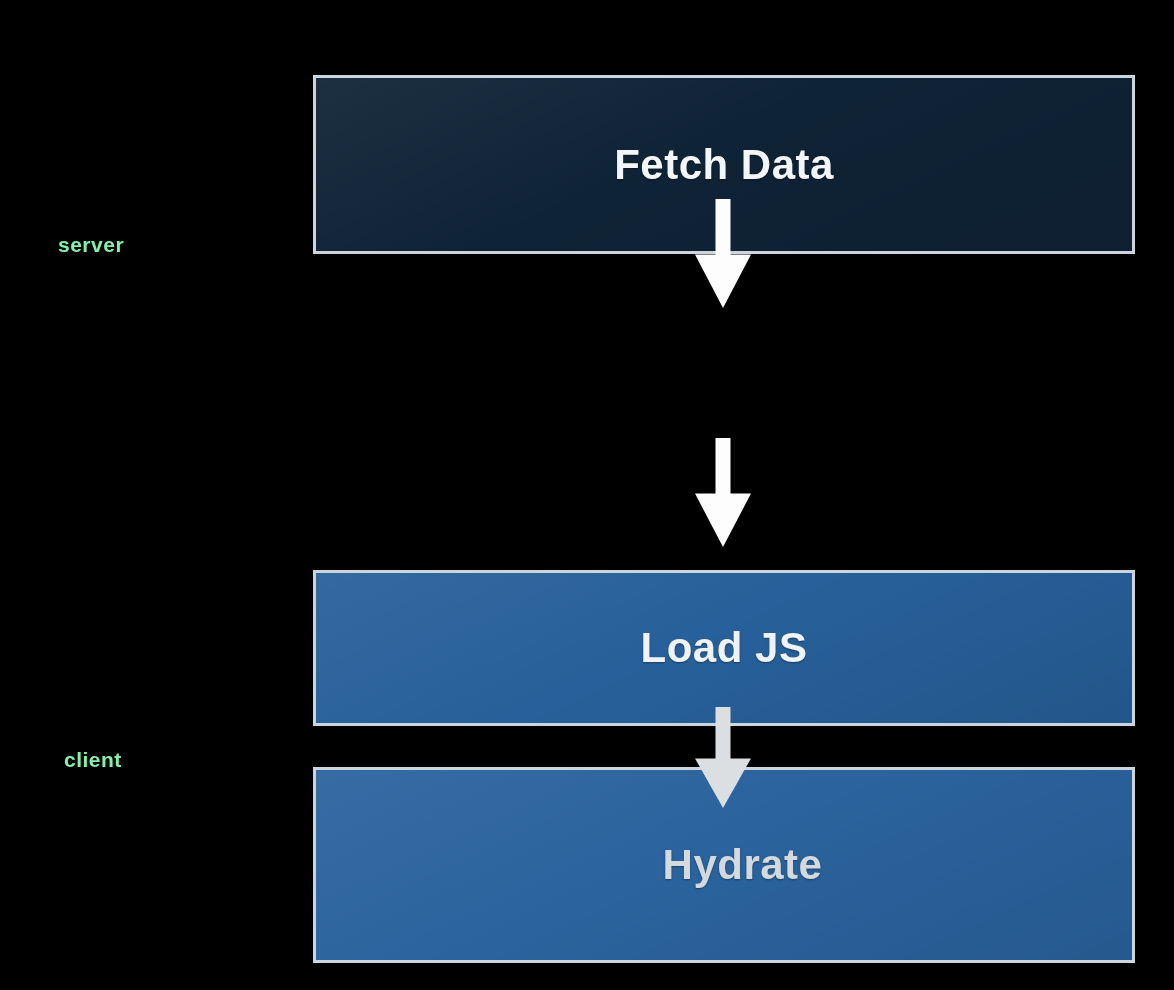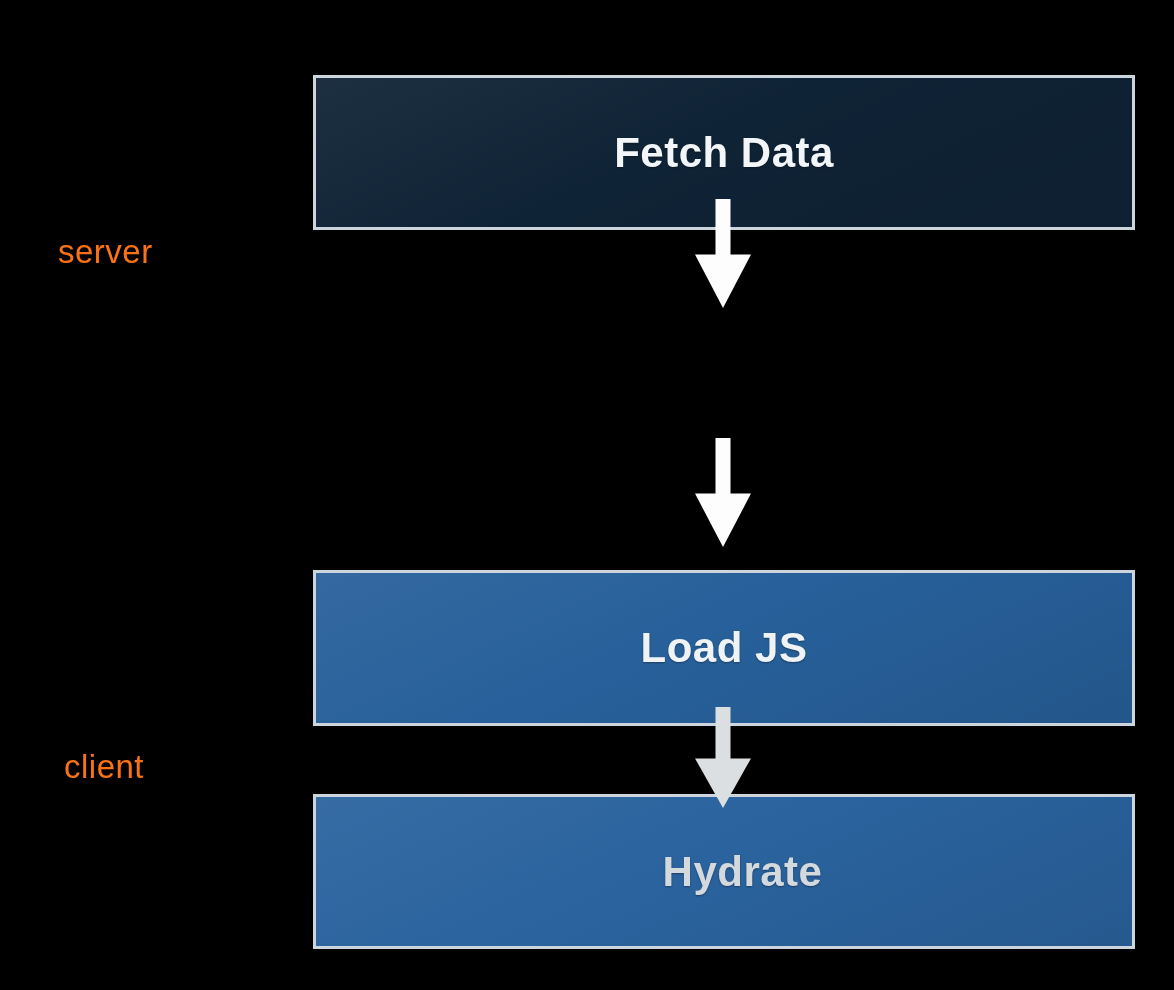--- a/index.html
+++ b/index.html
@@ -20,36 +20,36 @@
     left: 313px;
     width: 822px;
     box-sizing: border-box;
     border: 3px solid #ccd5dc;
     display: flex;
     align-items: center;
     justify-content: center;
     background-image: linear-gradient(155deg, rgba(255,255,255,0.06) 0%, rgba(255,255,255,0.0) 45%, rgba(0,0,0,0.10) 100%);
     z-index: 1;
   }
-  .node-1 { top: 75px;  height: 155px; }
+  .node-1 { top: 75px;  height: 179px; }
   .node-2 { top: 268px; height: 156px; }
   .node-3 { top: 570px; height: 156px; }
-  .node-4 { top: 794px; height: 155px; padding-left: 37px; }
+  .node-4 { top: 767px; height: 196px; padding-left: 37px; }
   .node-label {
     font-size: 42px;
     font-weight: bold;
     letter-spacing: 0.5px;
     text-shadow: 0 1px 2px rgba(0,0,0,0.35);
     white-space: nowrap;
   }
   .side-label {
     position: absolute;
-    color: #f97316;
-    font-size: 33px;
-    font-weight: normal;
+    color: #86efac;
+    font-size: 21px;
+    font-weight: bold;
     letter-spacing: 0.5px;
     z-index: 1;
   }
   .side-label-server { left: 58px; top: 233px; }
   .side-label-client { left: 64px; top: 748px; }
   .arrow {
     position: absolute;
     left: 695px;
     z-index: 2;
     display: block;

